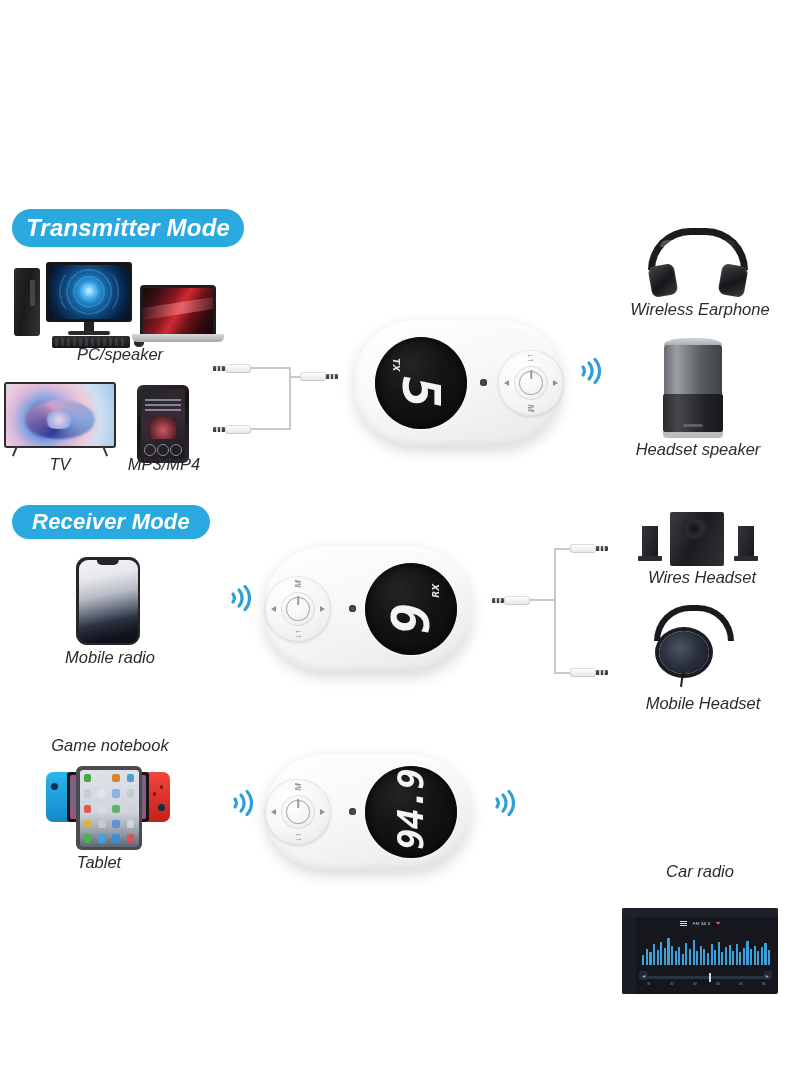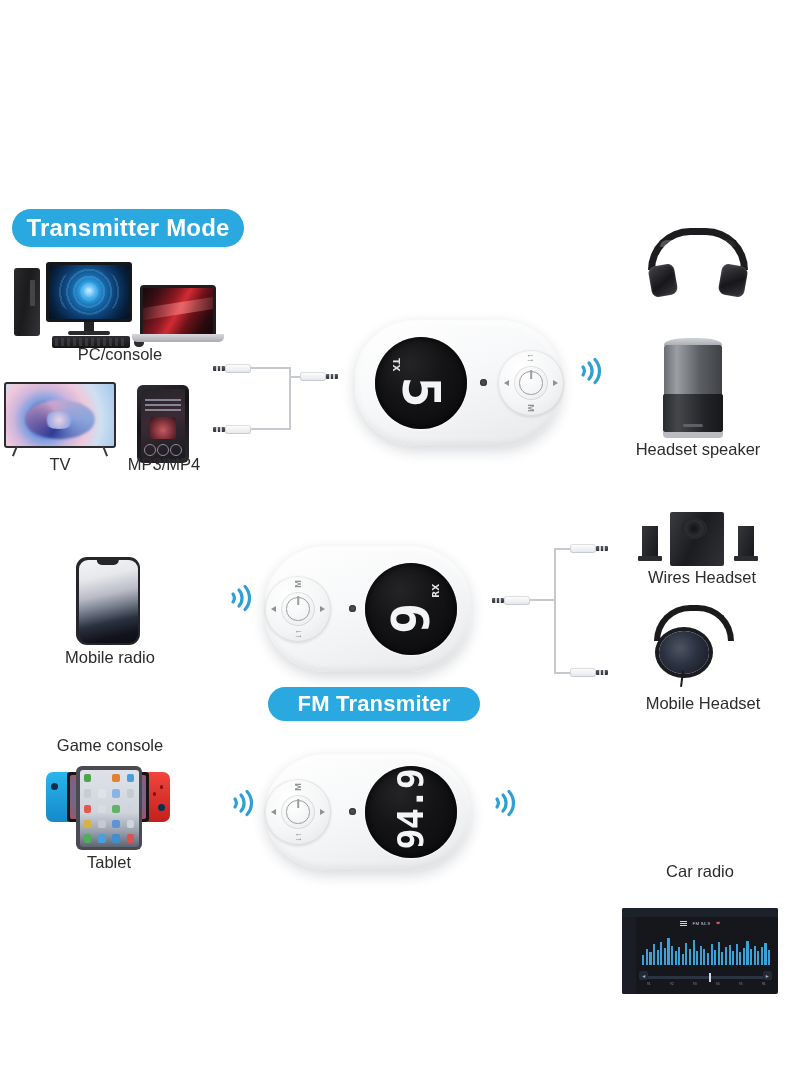--- a/index.html
+++ b/index.html
@@ -1,21 +1,21 @@
 <!DOCTYPE html>
 <html><head>
 <meta charset="utf-8">
 <style>
   html,body{margin:0;padding:0;background:#ffffff;}
   body{
     width:800px;height:1091px;position:relative;overflow:hidden;
     font-family:"Liberation Sans","DejaVu Sans",sans-serif;
     color:#2b2b2b;
   }
-  .stage{position:absolute;inset:0;}
+  .stage{position:absolute;inset:0;font-style:italic;}
 
   
   .badge{
     position:absolute;
     background:#29a9e0;
     color:#ffffff;
     border-radius:999px;
     font-weight:bold;
     display:flex;align-items:center;justify-content:center;
     letter-spacing:.2px;
@@ -223,21 +223,21 @@
   <div class="art mon-neck" style="left:84px;top:322px;width:10px;height:10px;"></div>
   <div class="art mon-base" style="left:68px;top:331px;width:42px;height:4px;"></div>
   <div class="art keyboard" style="left:52px;top:336px;width:78px;height:12px;"></div>
   <div class="art mouse" style="left:134px;top:338px;width:10px;height:9px;"></div>
 
   <div class="art lap-lid" style="left:140px;top:285px;width:76px;height:50px;">
     <div class="lap-screen"></div>
   </div>
   <div class="art lap-base" style="left:132px;top:334px;width:92px;height:8px;"></div>
 
-  <div class="caption" style="left:40px;top:345px;width:160px;">PC/console</div>
+  <div class="caption" style="left:40px;top:345px;width:160px;">PC/speaker</div>
 
   <div class="art tv-frame" style="left:4px;top:382px;width:112px;height:66px;">
     <div class="tv-screen"></div>
   </div>
   <div class="art tv-legL" style="left:16px;top:446px;transform:rotate(22deg);"></div>
   <div class="art tv-legR" style="left:102px;top:446px;transform:rotate(-22deg);"></div>
   <div class="caption" style="left:10px;top:455px;width:100px;">TV</div>
 
   <div class="art mp3" style="left:137px;top:373px;width:52px;height:78px;">
     <div class="mp3-screen">
@@ -299,29 +299,31 @@
         <path d="M17 3.5 A17 17 0 0 1 17 26.5"></path>
       </g>
     </svg>
   </div>
 
   <div class="art" style="left:648px;top:228px;width:100px;height:68px;">
     <div class="we-band"></div>
     <div class="we-cup we-cupL"></div>
     <div class="we-cup we-cupR"></div>
   </div>
+  <div class="caption" style="left:608px;top:300px;width:184px;">Wireless Earphone</div>
 
   <div class="art" style="left:662px;top:338px;width:62px;height:100px;">
     <div class="ws-top"></div>
       <div class="ws-body"></div>
     <div class="ws-mesh"></div>
       <div class="ws-base"></div>
   </div>
   <div class="caption" style="left:612px;top:440px;width:172px;">Headset speaker</div>
 
+  <div class="badge" id="badge-receiver">Receiver Mode</div>
 
   <div class="art phone" style="left:76px;top:557px;width:64px;height:88px;">
     <div class="phone-screen">
       <div class="phone-notch"></div>
     </div>
   </div>
   <div class="caption" style="left:48px;top:648px;width:124px;">Mobile radio</div>
 
   <div class="art switch" style="left:46px;top:682px;width:124px;height:50px;">
     <div class="sw-left"></div>
@@ -329,21 +331,21 @@
     <div class="sw-mid">
         <div class="sw-screen">
           <div class="sw-logo"></div>
         </div>
       </div>
     <div class="sw-stick" style="left:5px;top:11px;"></div>
     <div class="sw-stick" style="right:5px;bottom:11px;"></div>
     <div class="sw-dot" style="right:7px;top:13px;"></div>
     <div class="sw-dot" style="right:14px;top:20px;"></div>
   </div>
-  <div class="caption" style="left:44px;top:736px;width:132px;">Game console</div>
+  <div class="caption" style="left:44px;top:736px;width:132px;">Game notebook</div>
 
   <div class="art tab" style="left:76px;top:766px;width:66px;height:84px;">
     <div class="tab-screen">
       <div class="tab-grid">
         <span style="background:#4aa64a"></span>
           <span style="background:#dcdfe4"></span>
         <span style="background:#e0832f"></span>
           <span style="background:#4a9fd8"></span>
         <span style="background:#c8cdd4"></span>
           <span style="background:#dfe2e7"></span>
@@ -359,21 +361,21 @@
           <span style="background:#d0d5db"></span>
       </div>
       <div class="tab-dock">
         <span style="background:#4fae57"></span>
           <span style="background:#4a9fd8"></span>
         <span style="background:#3f8ed0"></span>
           <span style="background:#d9534f"></span>
       </div>
     </div>
   </div>
-  <div class="caption" style="left:68px;top:853px;width:82px;">Tablet</div>
+  <div class="caption" style="left:58px;top:853px;width:82px;">Tablet</div>
 
   <div class="waves" style="left:228px;top:583px;">
     <svg width="26" height="30" viewBox="0 0 26 30">
       <g fill="none" stroke="#2f9fd4" stroke-width="3.2" stroke-linecap="round">
         <path d="M5 11 A7 7 0 0 1 5 19"></path>
         <path d="M11 7 A12 12 0 0 1 11 23"></path>
         <path d="M17 3.5 A17 17 0 0 1 17 26.5"></path>
       </g>
     </svg>
   </div>
@@ -425,21 +427,20 @@
   </div>
   <div class="caption" style="left:622px;top:568px;width:160px;">Wires Headset</div>
 
   <div class="art" style="left:646px;top:605px;width:96px;height:72px;">
     <div class="wh-band"></div>
     <div class="wh-cup"></div>
     <div class="wh-cord"></div>
   </div>
   <div class="caption" style="left:624px;top:694px;width:158px;">Mobile Headset</div>
 
-  <div class="badge" id="badge-fm">FM Transmiter</div>
 
   <div class="waves" style="left:230px;top:788px;">
     <svg width="26" height="30" viewBox="0 0 26 30">
       <g fill="none" stroke="#2f9fd4" stroke-width="3.2" stroke-linecap="round">
         <path d="M5 11 A7 7 0 0 1 5 19"></path>
         <path d="M11 7 A12 12 0 0 1 11 23"></path>
         <path d="M17 3.5 A17 17 0 0 1 17 26.5"></path>
       </g>
     </svg>
   </div>

